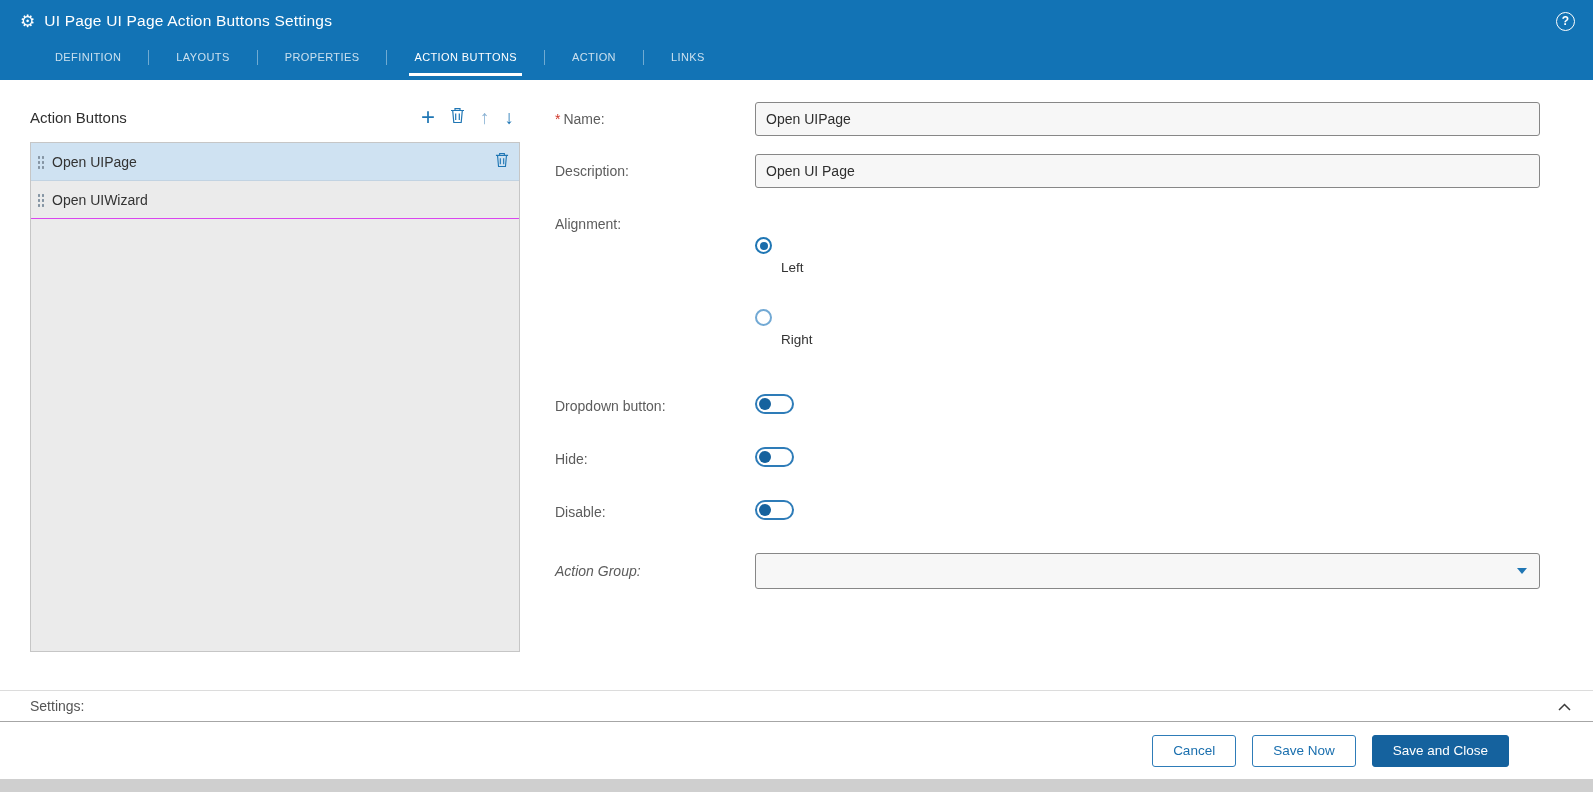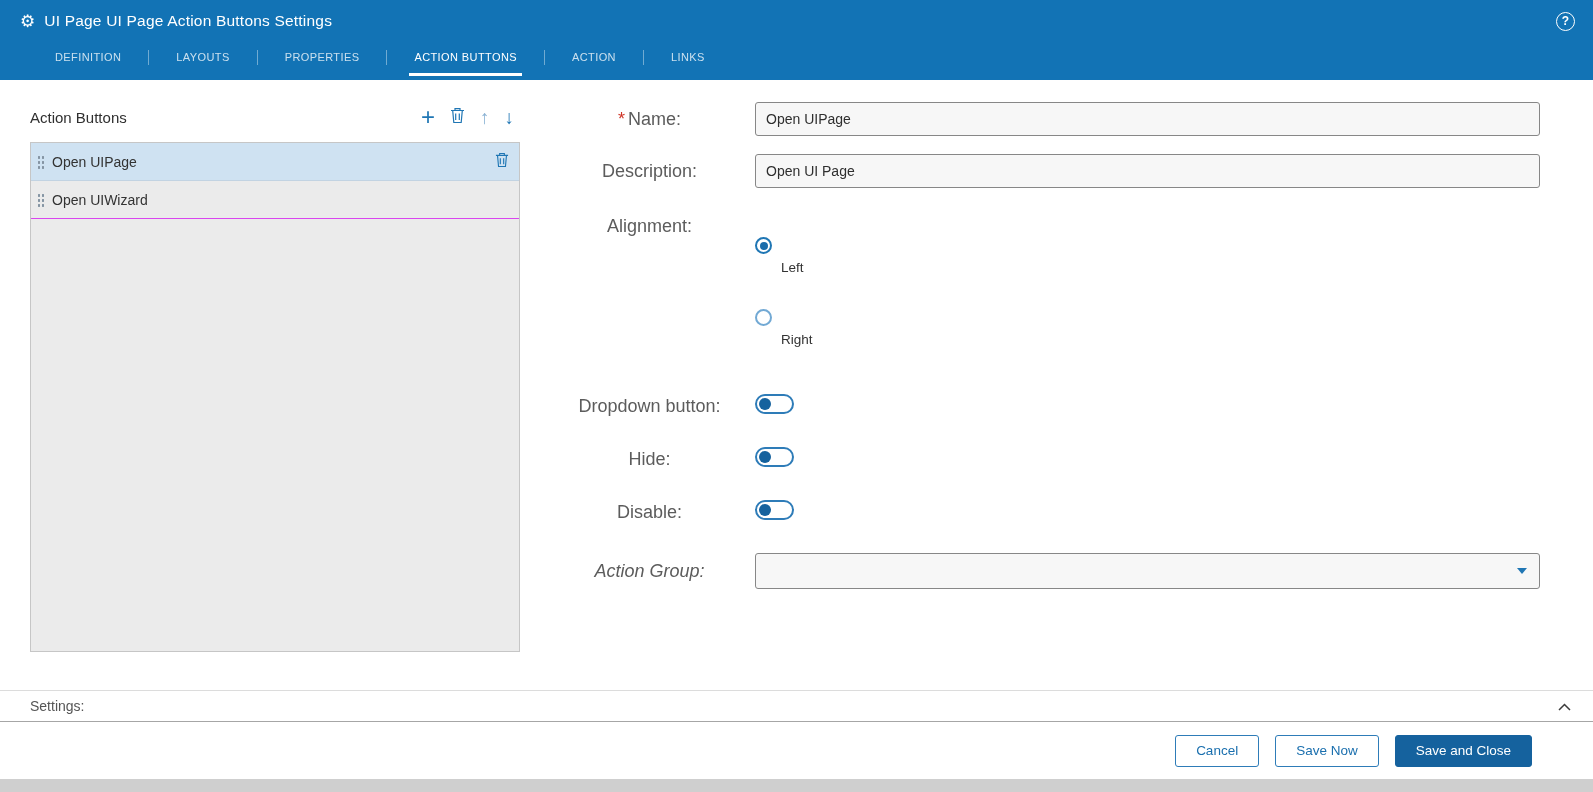--- a/index.html
+++ b/index.html
@@ -50,21 +50,21 @@
     background-size:4px 5px;
   }
   .item-label { font-size:14px; color:#333; }
   .item-trash { margin-left:auto; border:none; background:none; cursor:pointer; display:flex; }
 
   
   .right-panel { flex:1; min-width:0; }
   .right-panel .panel-title { height:30px; line-height:30px; margin-bottom:12px; }
   .frow { display:flex; align-items:center; margin-bottom:18px; }
   .frow.top { align-items:flex-start; }
-  .flabel { width:200px; flex:0 0 200px; text-align:center; padding-right:11px; font-size:18px; color:#5c5c5c; }
+  .flabel { width:200px; flex:0 0 200px; text-align:left; padding-right:11px; font-size:14px; color:#5c5c5c; }
   .req { color:#cf3527; margin-right:3px; }
   .fcontrol { flex:1; }
   .text-input {
     width:100%; height:34px; background:#f7f7f7; border:1px solid #878787; border-radius:3px;
     padding:0 10px; font-size:14px; color:#2f2f2f; font-family:"Liberation Sans", sans-serif;
   }
   .align-row { margin:28px 0 34px; }
   .radio-option { display:flex; align-items:center; margin-bottom:13px; cursor:pointer; }
   .radio { width:17px; height:17px; border-radius:50%; border:2px solid #72a9d4; background:#fff; position:relative; flex:0 0 17px; }
   .radio.checked { border-color:#1f76b4; }
@@ -86,21 +86,21 @@
 
   
   .comments-bar {
     flex:0 0 32px; border-top:1px solid #dcdcdc; border-bottom:1px solid #a6a6a6;
     display:flex; align-items:center; padding:0 22px 0 30px; background:#fff;
   }
   .comments-label { font-size:14px; color:#555; }
   .collapse-btn { margin-left:auto; border:none; background:none; cursor:pointer; display:flex; }
 
   
-  footer { flex:0 0 57px; display:flex; align-items:center; justify-content:flex-end; gap:16px; padding-right:61px; background:#fff; }
+  footer { flex:0 0 57px; display:flex; align-items:center; justify-content:flex-end; gap:16px; padding-right:84px; background:#fff; }
   .btn {
     height:32px; padding:0 20px; border-radius:3px; font-size:13.5px; cursor:pointer;
     font-family:"Liberation Sans", sans-serif;
   }
   .btn.secondary { background:#fff; border:1px solid #2e7cb8; color:#1a6fae; }
   .btn.primary { background:#15629e; border:1px solid #15629e; color:#fff; }
 
   .bottom-strip { flex:0 0 13px; background:#cfcfcf; }
 </style>
 </head>

